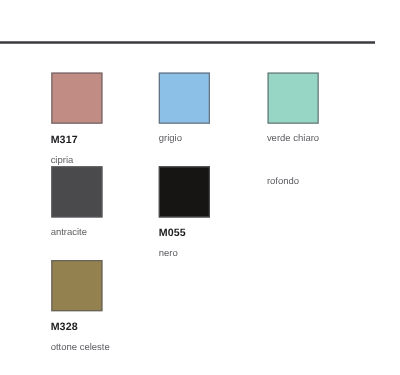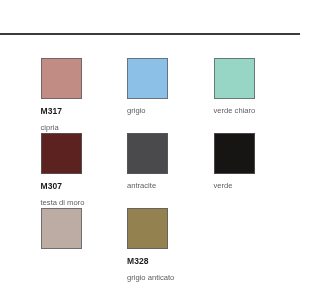--- a/index.html
+++ b/index.html
@@ -102,40 +102,36 @@
       </div>
       <div class="swatch-cell">
         <div class="swatch-chip" style="background: rgb(151, 214, 196);"></div>
         <div class="swatch-name">verde chiaro</div>
       </div>
       <div class="swatch-cell">
         <div class="swatch-code"></div>
         <div class="swatch-name"></div>
       </div>
       <div class="swatch-cell">
-        <div class="swatch-chip" style="background: rgb(91, 34, 32);"></div>
-        <div class="swatch-code">M307</div>
-        <div class="swatch-name">testa di moro</div>
-      </div>
-      <div class="swatch-cell">
         <div class="swatch-chip" style="background: rgb(74, 74, 76);"></div>
         <div class="swatch-name">antracite</div>
       </div>
       <div class="swatch-cell">
         <div class="swatch-chip" style="background: rgb(23, 21, 20);"></div>
-        <div class="swatch-name">verde</div>
+        <div class="swatch-code">M055</div>
+        <div class="swatch-name">nero</div>
       </div>
       <div class="swatch-cell">
         <div class="swatch-code"></div>
         <div class="swatch-name">rofondo</div>
       </div>
       <div class="swatch-cell">
         <div class="swatch-chip" style="background: rgb(188, 172, 164);"></div>
       </div>
       <div class="swatch-cell">
         <div class="swatch-chip" style="background: rgb(147, 129, 79);"></div>
         <div class="swatch-code">M328</div>
-        <div class="swatch-name">grigio anticato</div>
+        <div class="swatch-name">ottone celeste</div>
       </div>
       <div class="swatch-cell"></div>
     </div>
 
 </div>
 
 </body></html>

